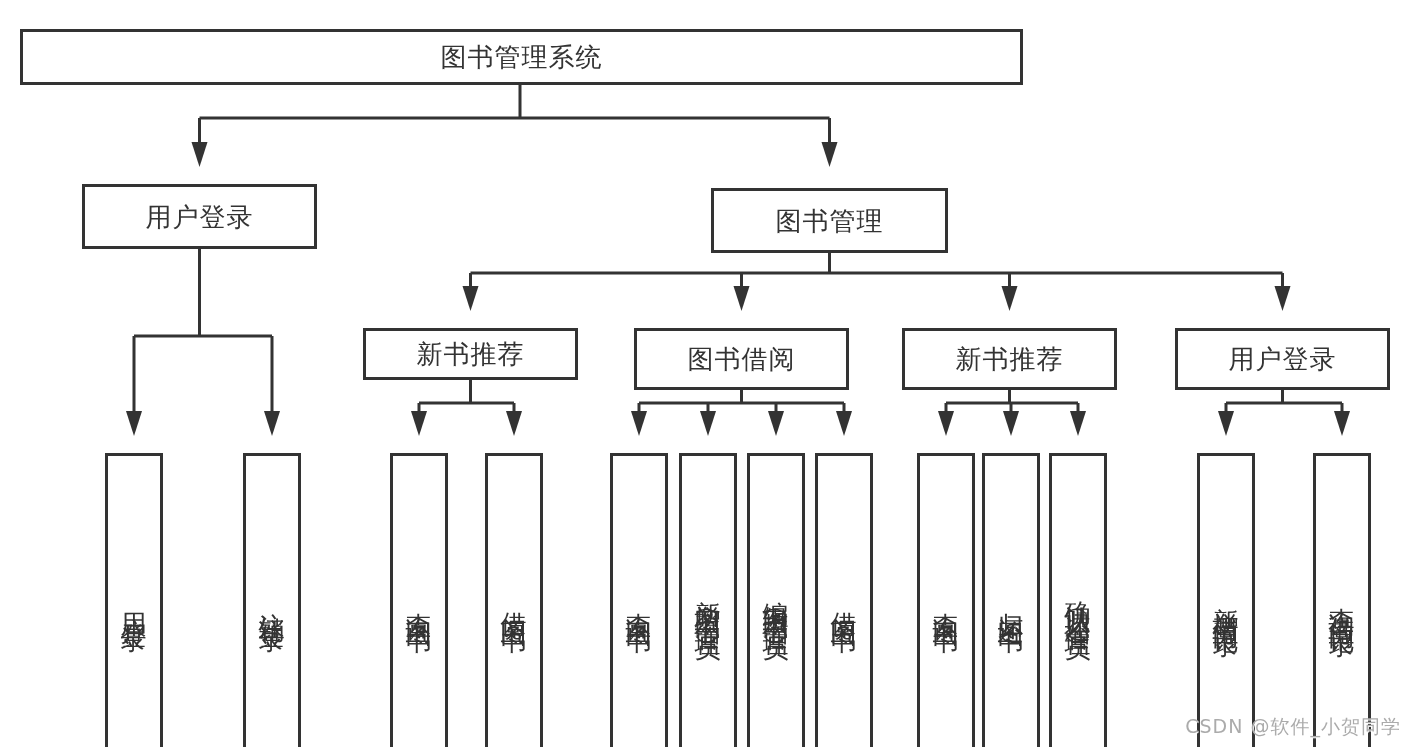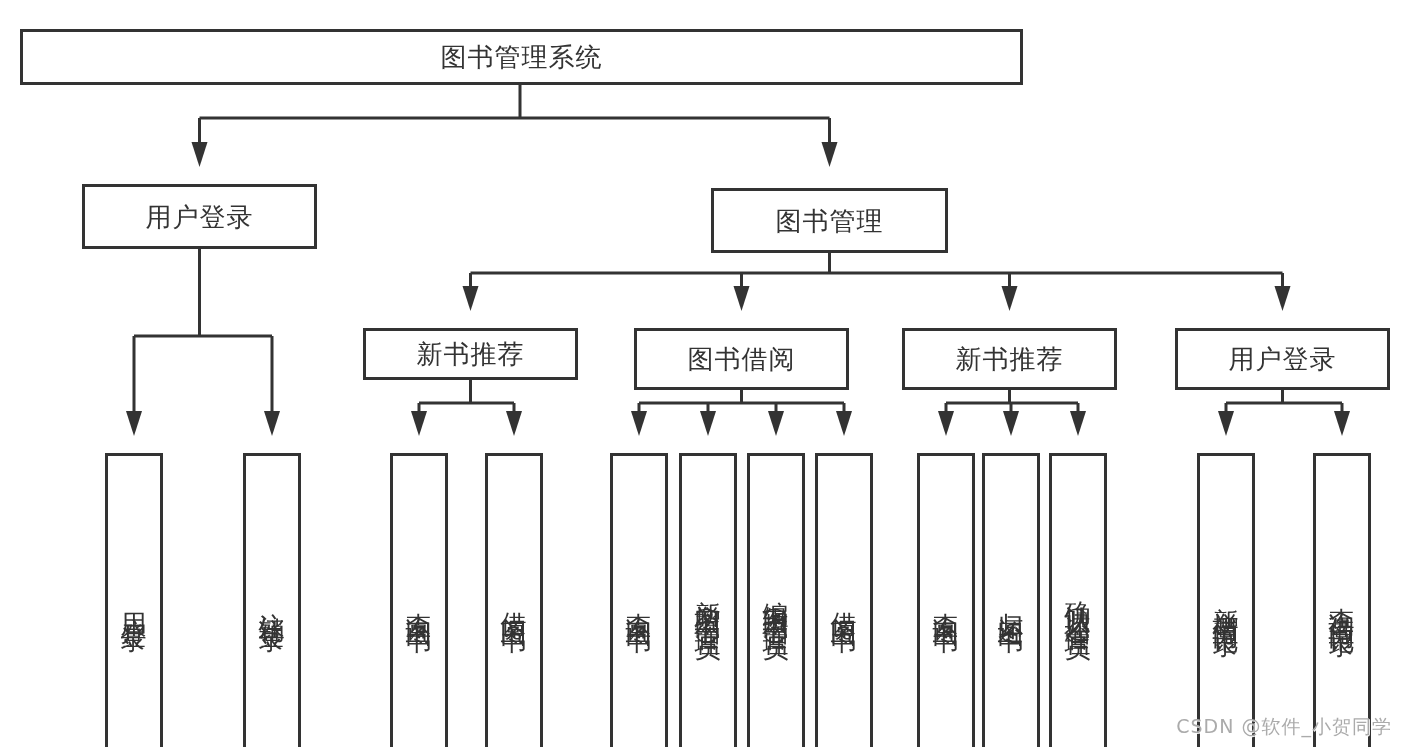--- a/index.html
+++ b/index.html
@@ -12,21 +12,21 @@
     position:absolute;box-sizing:border-box;border:3px solid #333;background:#fff;
     color:#333;display:flex;align-items:center;justify-content:center;z-index:2;
     text-align:left;line-height:1;margin-top:16px;
   }
   .hbox{font-size:26px;letter-spacing:1px;}
   .vbox{
     writing-mode:vertical-rl;text-orientation:mixed;
     font-size:26px;letter-spacing:5px;
   }
   .watermark{
-    position:absolute;z-index:5;right:13px;top:714px;
+    position:absolute;z-index:5;right:4px;top:714px;
     font-size:19px;color:#ababab;letter-spacing:1px;
     text-shadow:1px 1px 0 rgba(255,255,255,.9);
     white-space:nowrap;
   }
 </style>
 </head>
 <body>
 
 <div class="canvas">
 

